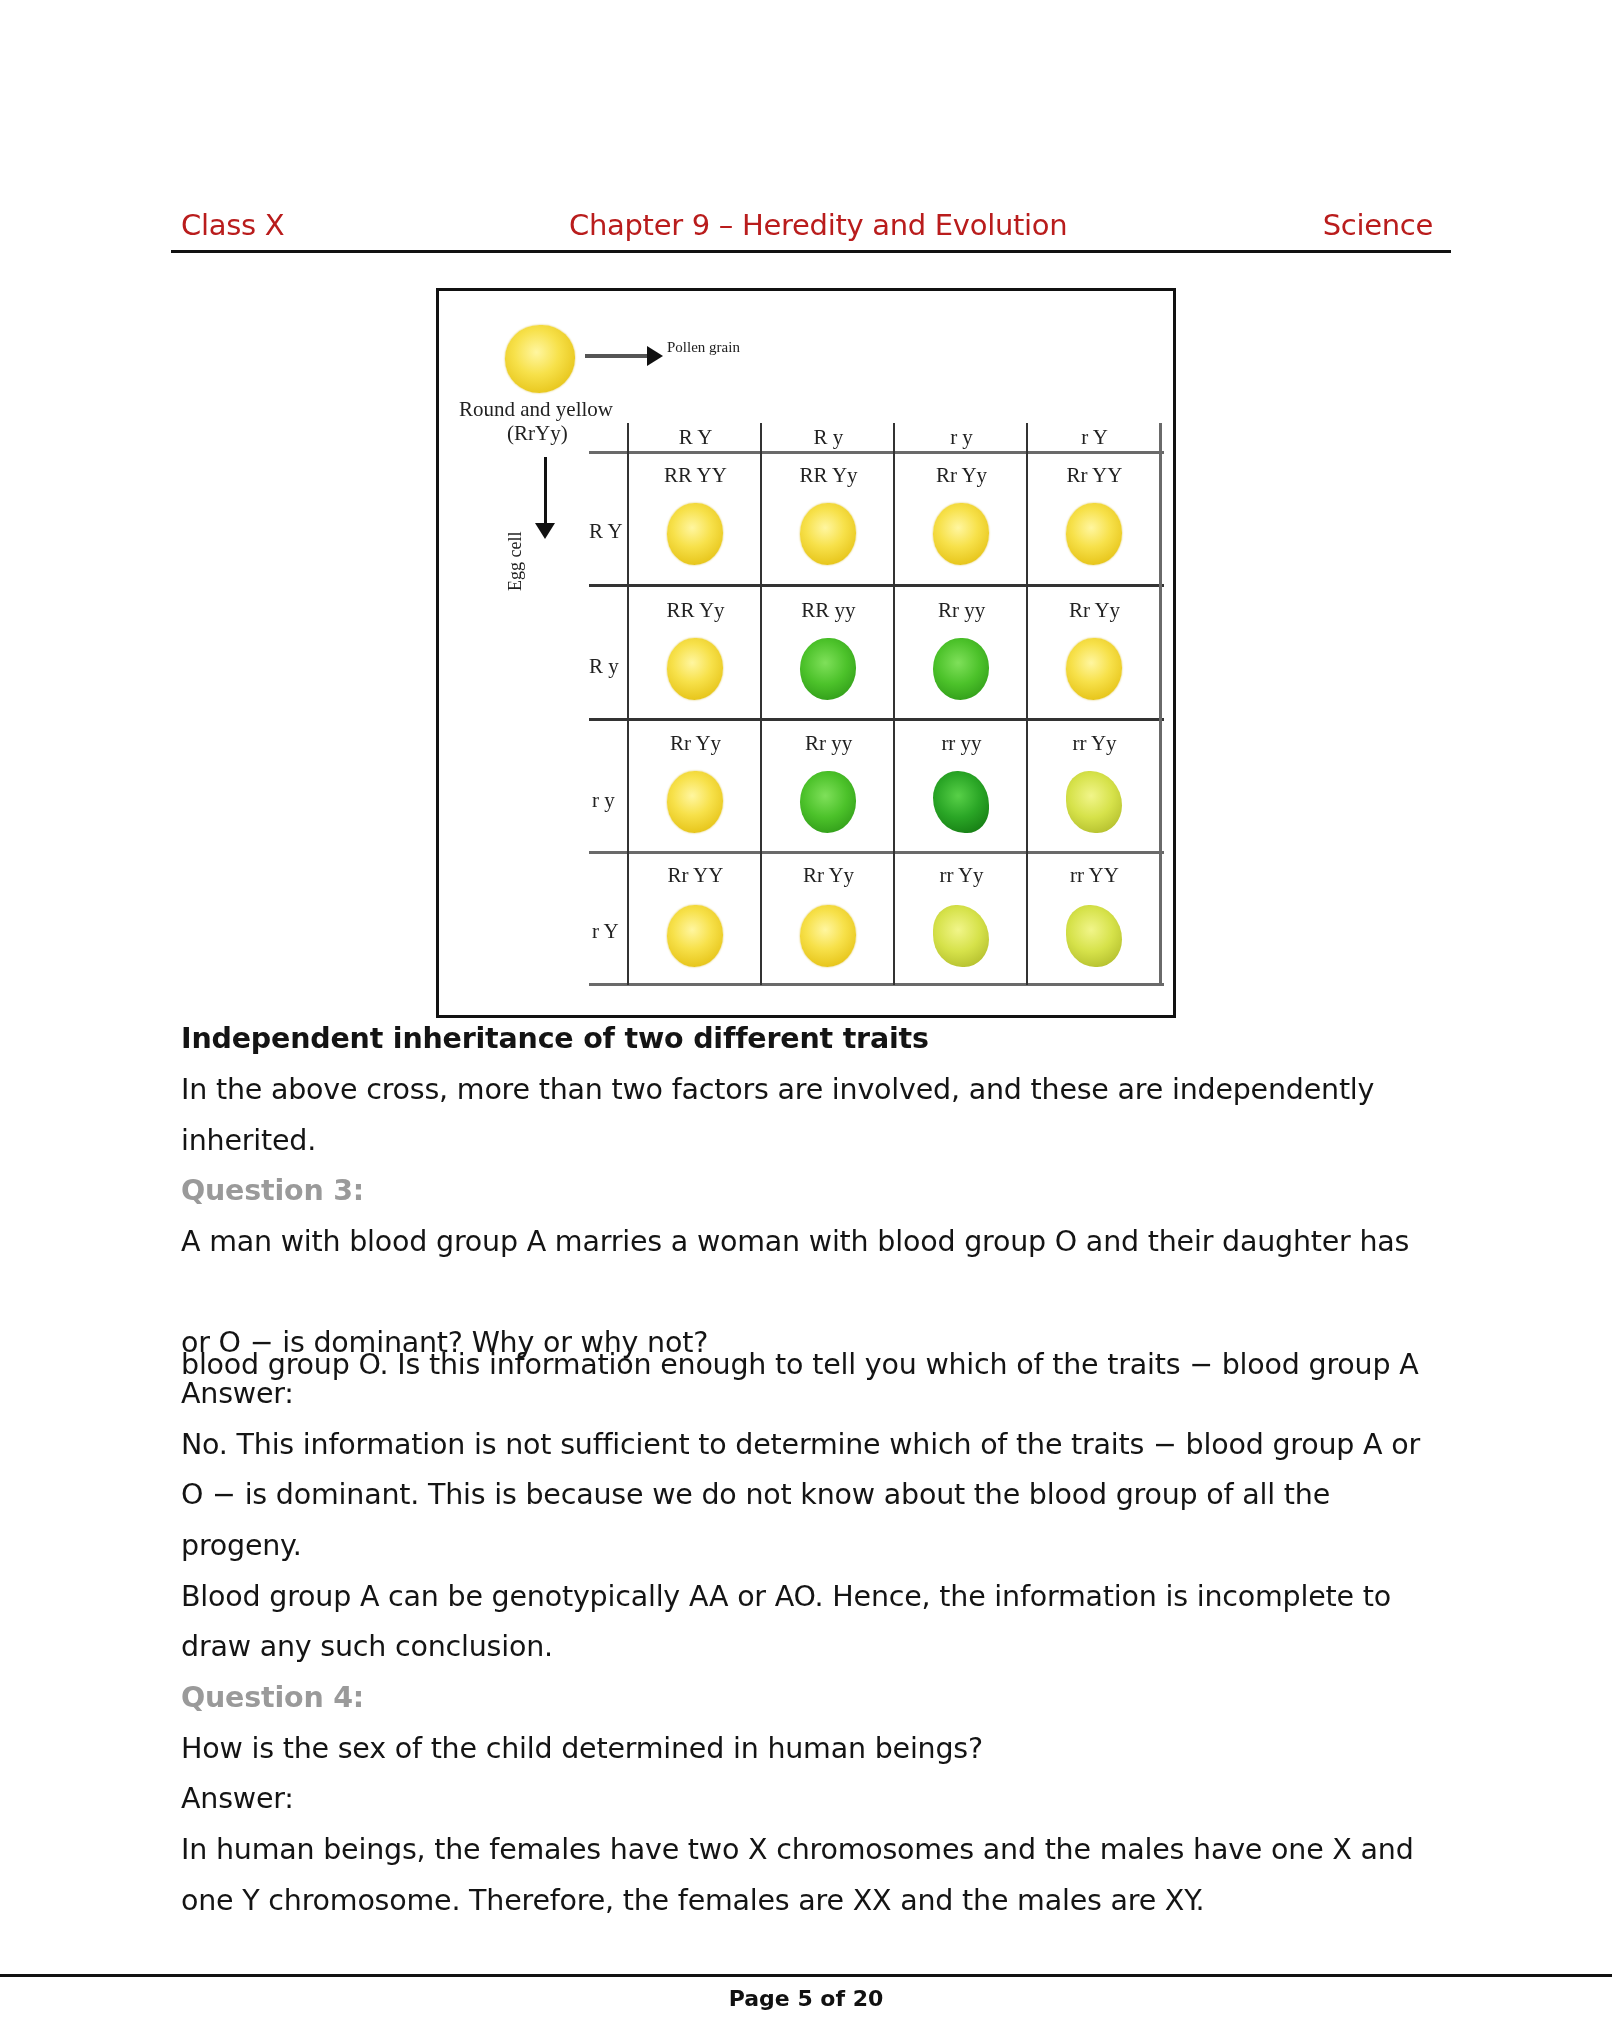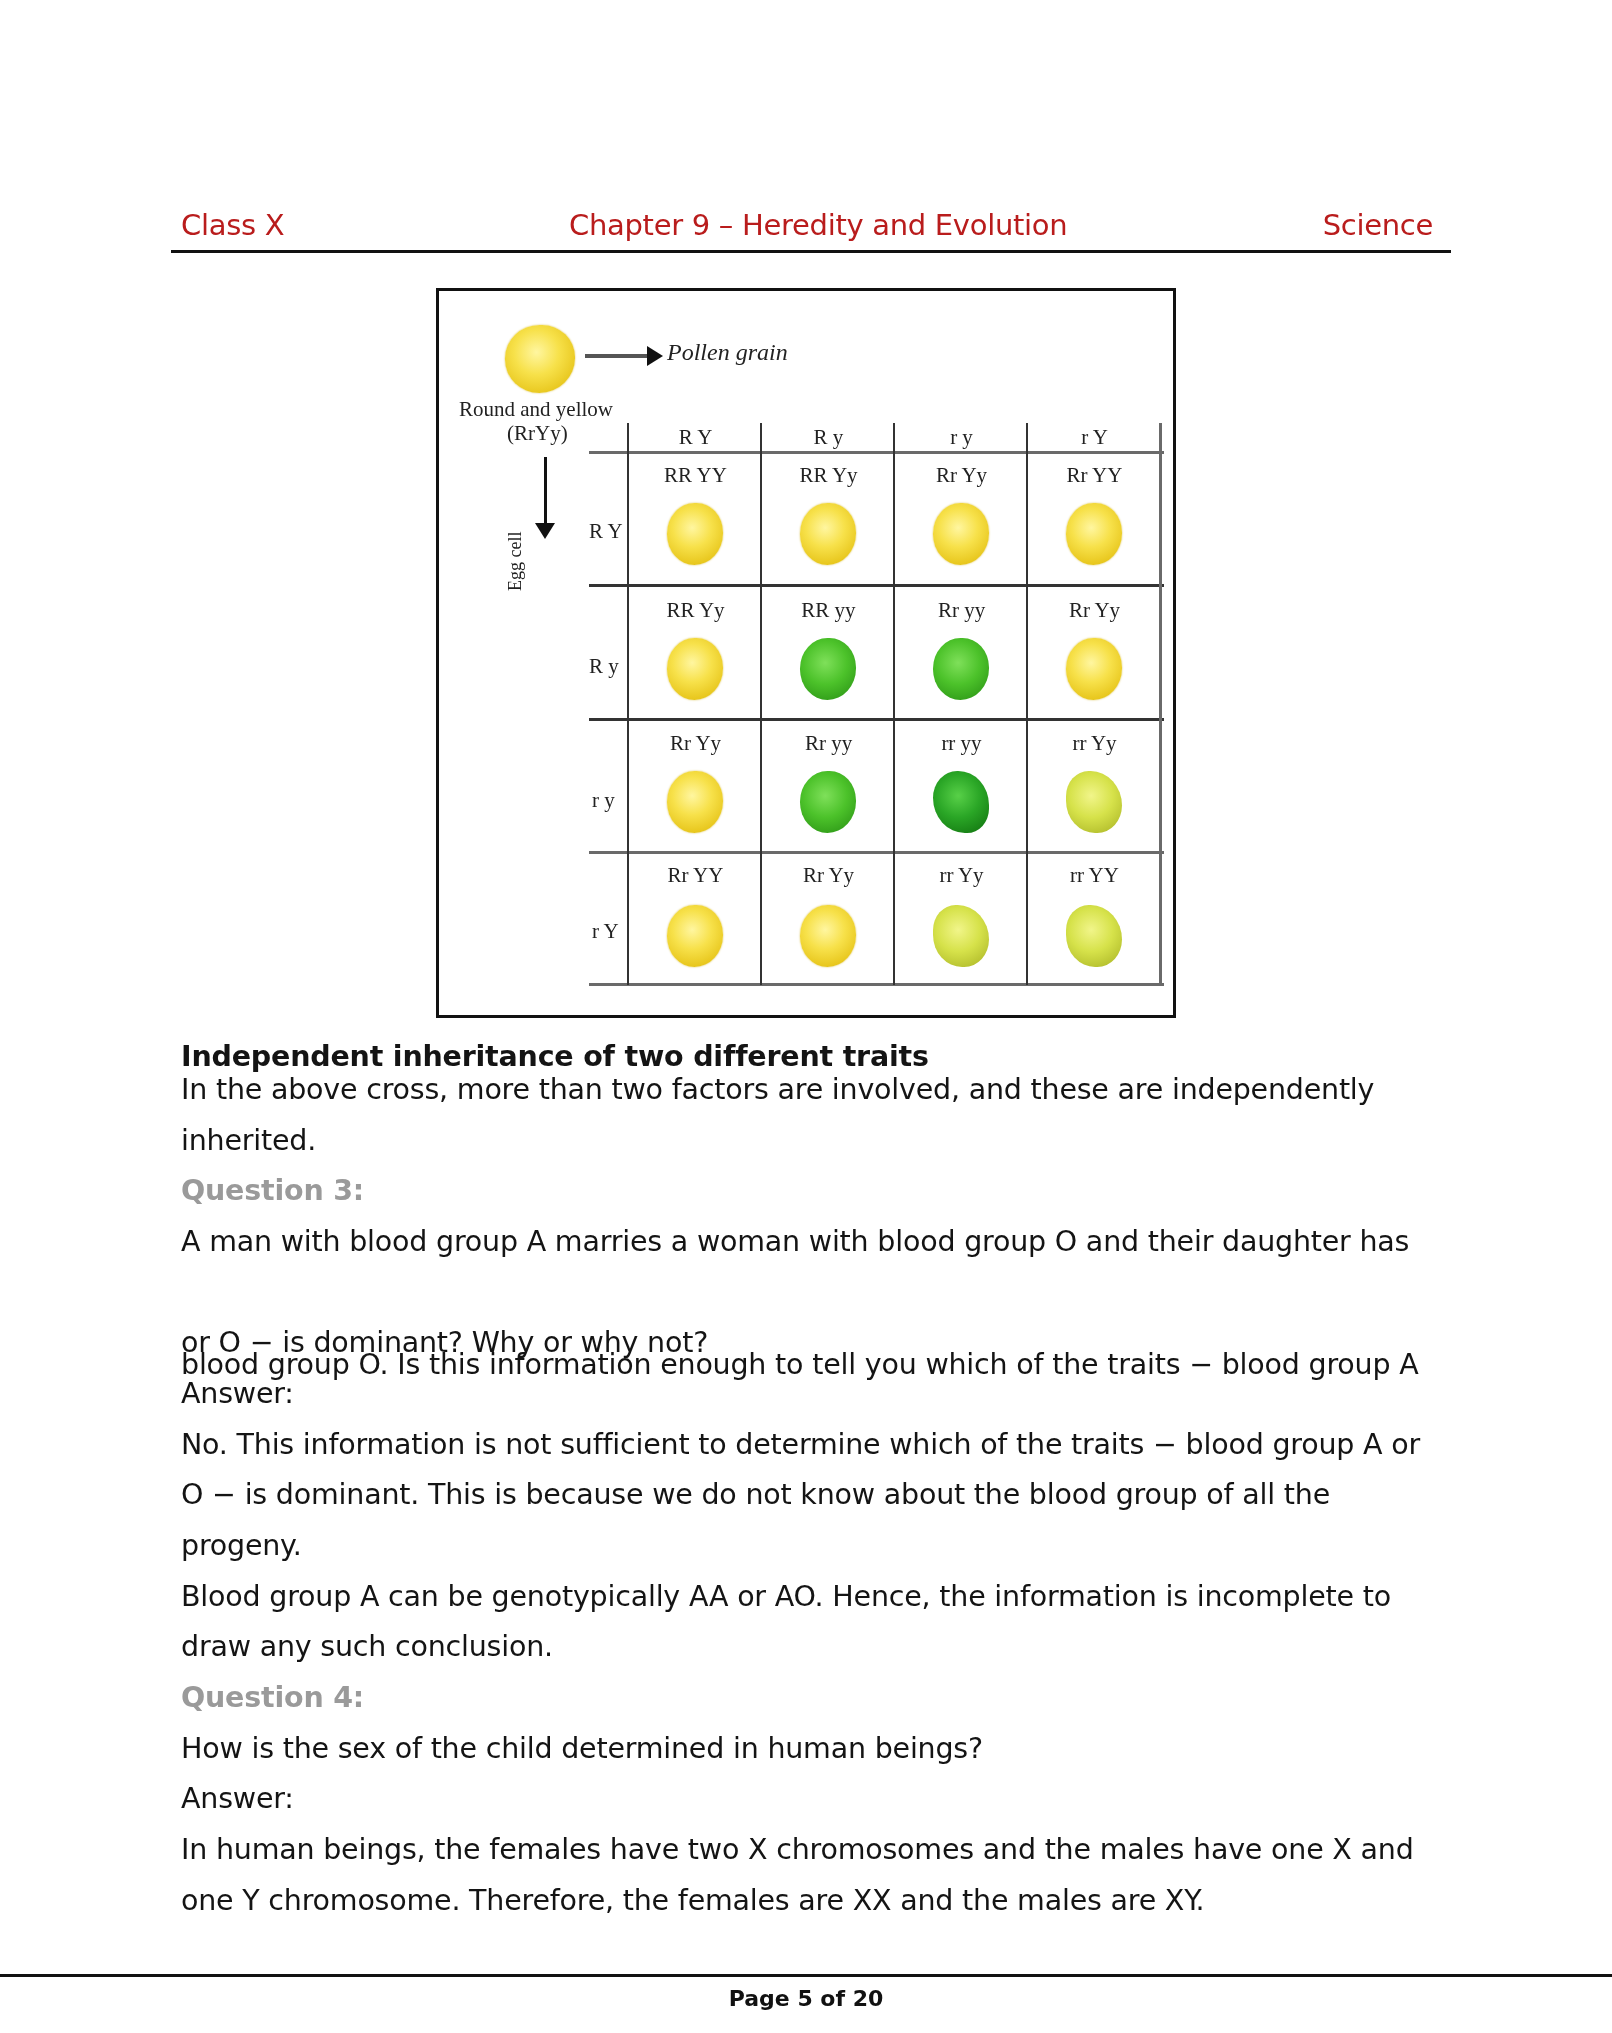--- a/index.html
+++ b/index.html
@@ -18,41 +18,41 @@
   .pea.yr { background:radial-gradient(circle at 45% 40%, #fff6a0 0%, #f7e14a 40%, #e8c71e 75%, #c9a818 100%); box-shadow:0 0 2px #d8c050; }
   .pea.gr { background:radial-gradient(circle at 45% 40%, #7fe05a 0%, #4cc22a 45%, #2f9a18 85%, #237812 100%); }
   .pea.gw { background:radial-gradient(circle at 45% 40%, #58d048 0%, #2aa626 45%, #167d14 85%, #0f5e0e 100%);
             border-radius:44% 56% 40% 58%; }
   .pea.yw { background:radial-gradient(circle at 45% 40%, #f1f58a 0%, #d6e24a 45%, #b7c230 80%, #96a028 100%);
             border-radius:42% 58% 46% 54%; }
   .gline { position:absolute; background:#6a6a6a; }
   .cell-label { position:absolute; width:133px; text-align:center; font-size:21px; }
 
   .txt { position:absolute; left:181px; font-size:28.5px; color:#141414; white-space:nowrap; letter-spacing:-0.2px; }
-  .bold { font-weight:bold;margin-top:18px; }
+  .bold { font-weight:bold; }
   .qhead { font-weight:bold; color:#9a9a9a;text-align:center; }
 
   .foot-rule { position:absolute; left:0; width:1612px; top:1974px; border-top:3px solid #111; }
   .foot { position:absolute; top:1986px; left:0; width:1612px; text-align:center; font-size:22px; font-weight:bold; color:#111; }
 </style>
 </head>
 <body>
 
 <div class="hdr hdr-left">Class X</div>
 <div class="hdr hdr-center">Chapter 9 – Heredity and Evolution</div>
 <div class="hdr hdr-right">Science</div>
 <div class="hdr-rule"></div>
 
 <div class="frame">
 
   <div class="pea yr" style="left:66px;top:34px;width:70px;height:68px;"></div>
 
   <div style="position:absolute;left:146px;top:63px;width:64px;height:4px;background:#555;"></div>
   <div style="position:absolute;left:208px;top:55px;width:0;height:0;border-left:16px solid #111;border-top:10px solid transparent;border-bottom:10px solid transparent;"></div>
-  <div class="dg" style="left:228px;top:48px;font-size:24px;font-style:italic;">Pollen grain</div>
+  <div class="dg" style="left:228px;top:48px;font-size:15px;">Pollen grain</div>
 
   <div class="dg" style="left:20px;top:106px;font-size:21px;">Round and yellow</div>
   <div class="dg" style="left:68px;top:130px;font-size:21px;">(RrYy)</div>
 
   <div style="position:absolute;left:105px;top:166px;width:3px;height:66px;background:#111;"></div>
   <div style="position:absolute;left:96px;top:232px;width:0;height:0;border-top:16px solid #111;border-left:10px solid transparent;border-right:10px solid transparent;"></div>
   <div class="dg" style="left:66px;top:300px;font-size:18px;transform:rotate(-90deg);transform-origin:left top;">Egg cell</div>
 
   <div class="gline" style="left:150px;top:160px;width:575px;height:3px;"></div>
   <div class="gline" style="left:150px;top:293px;width:575px;height:3px;background:#333;"></div>

